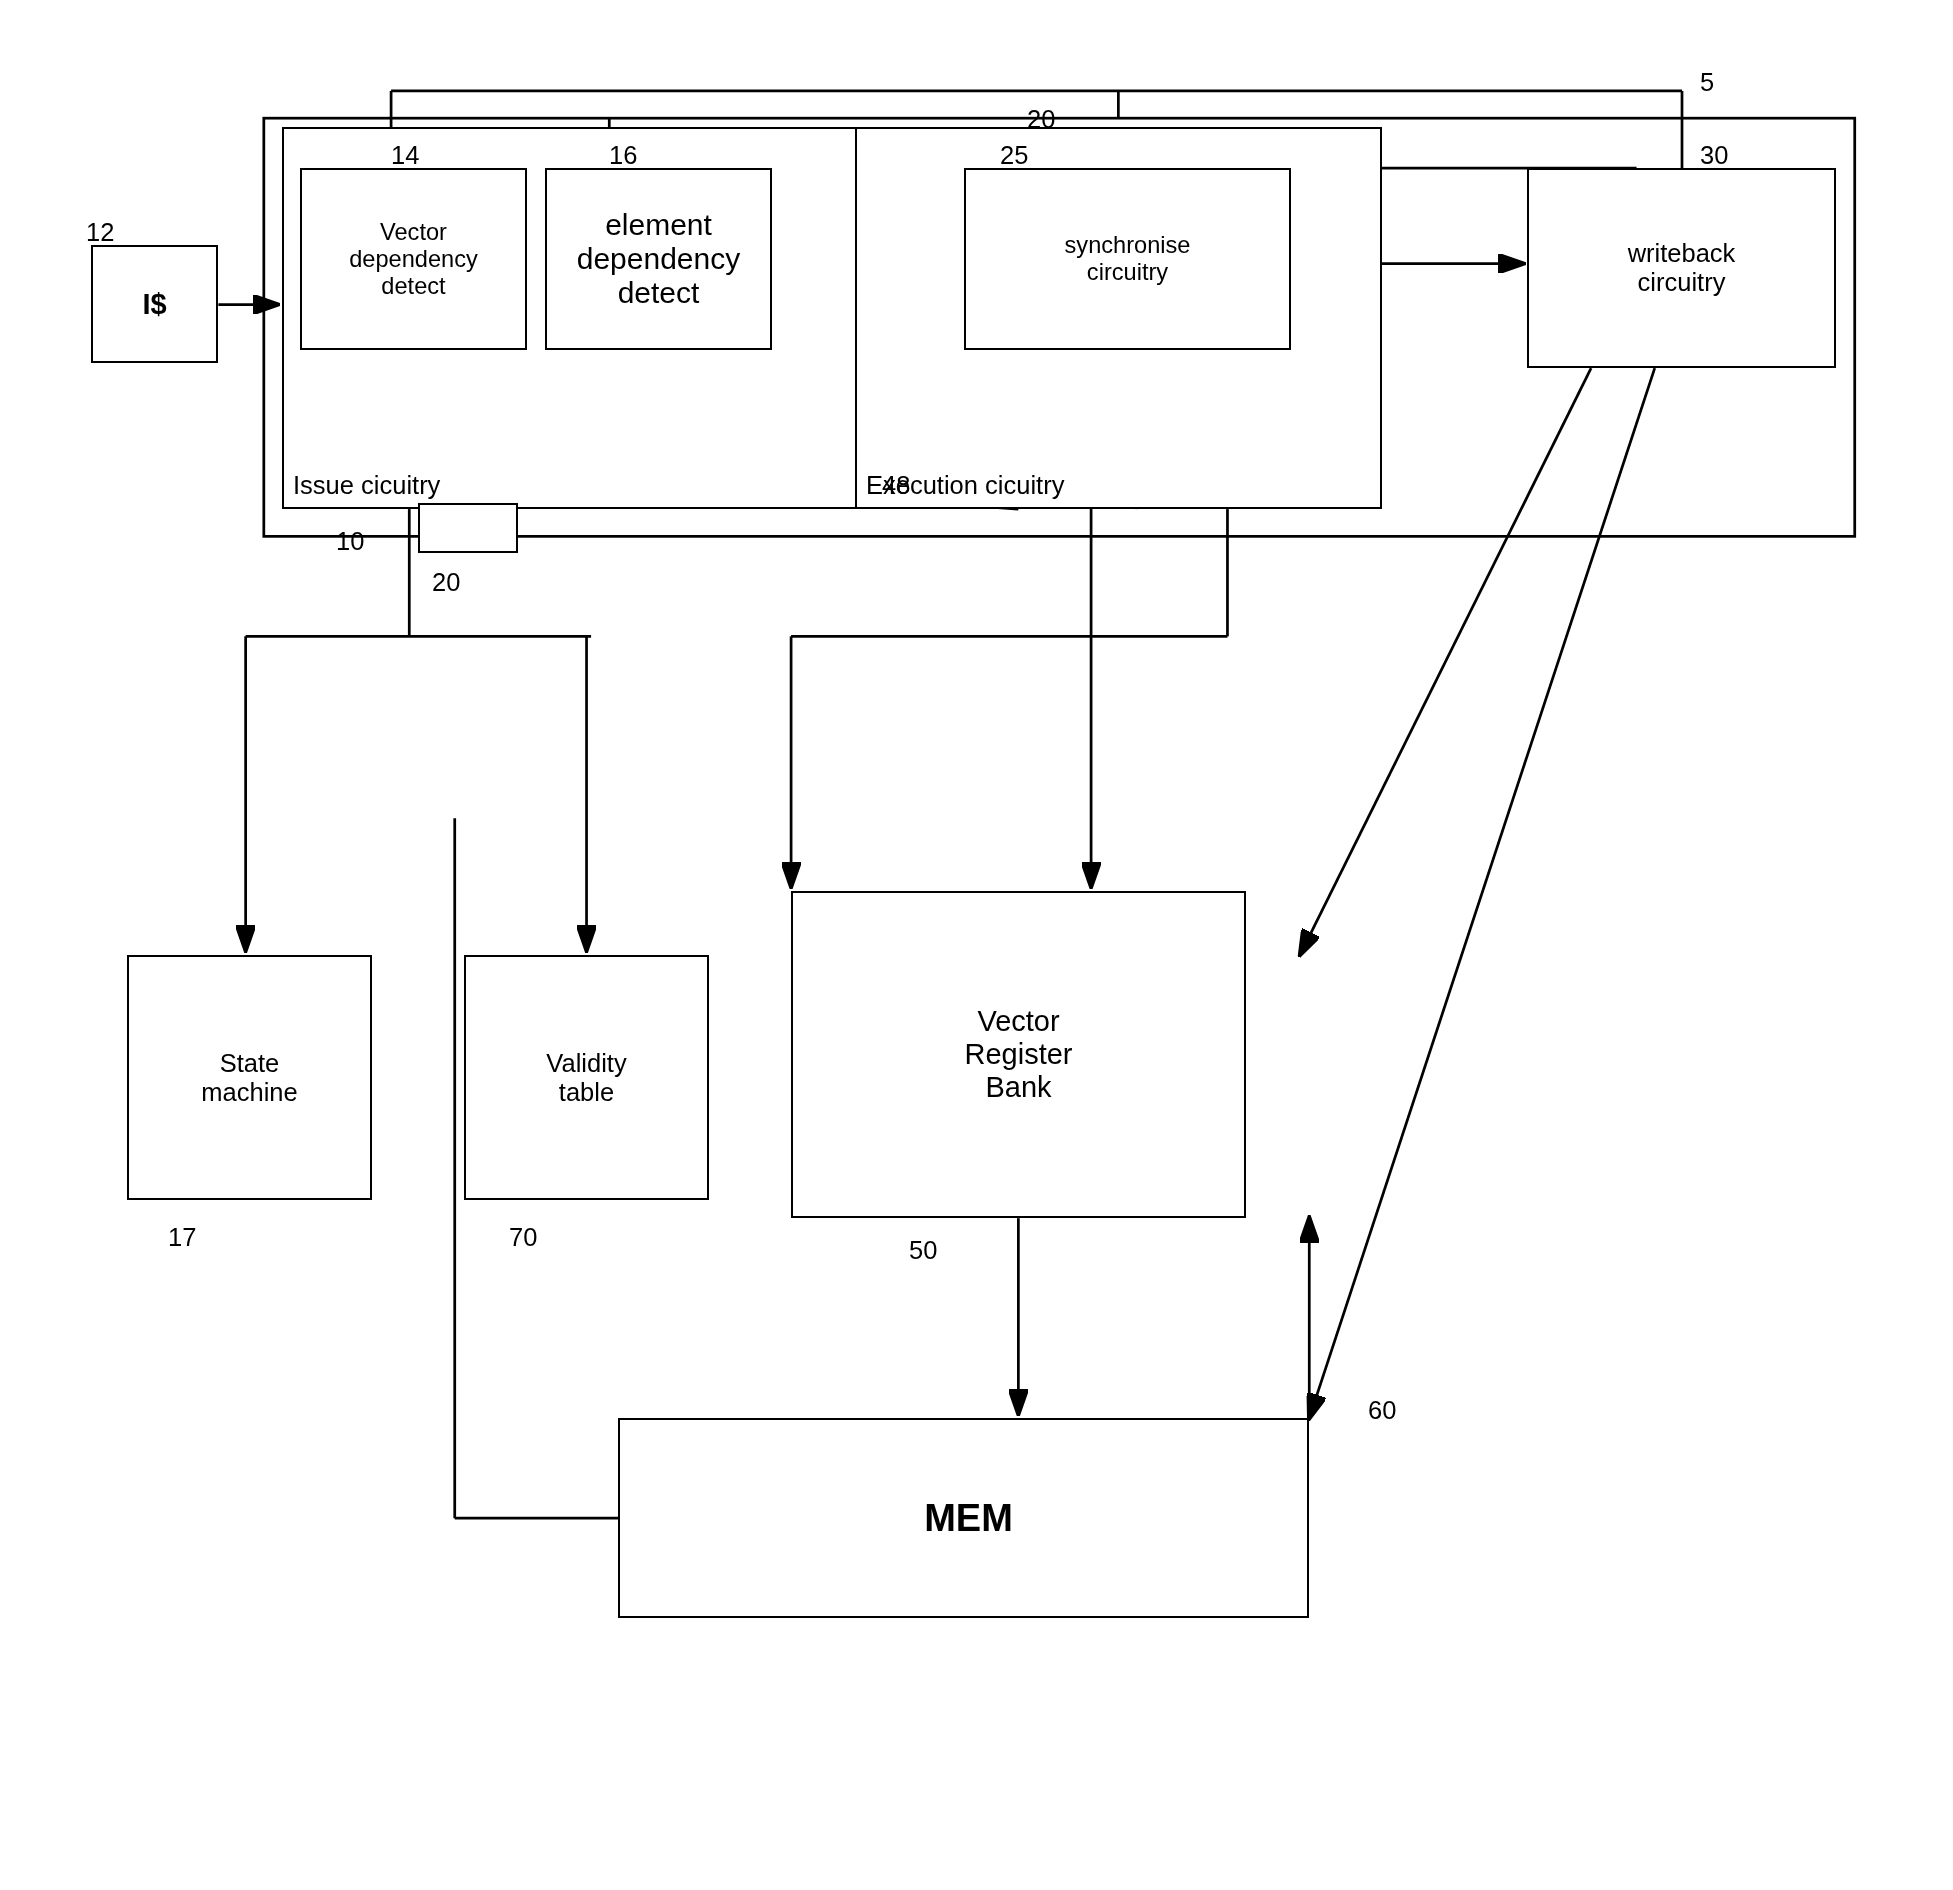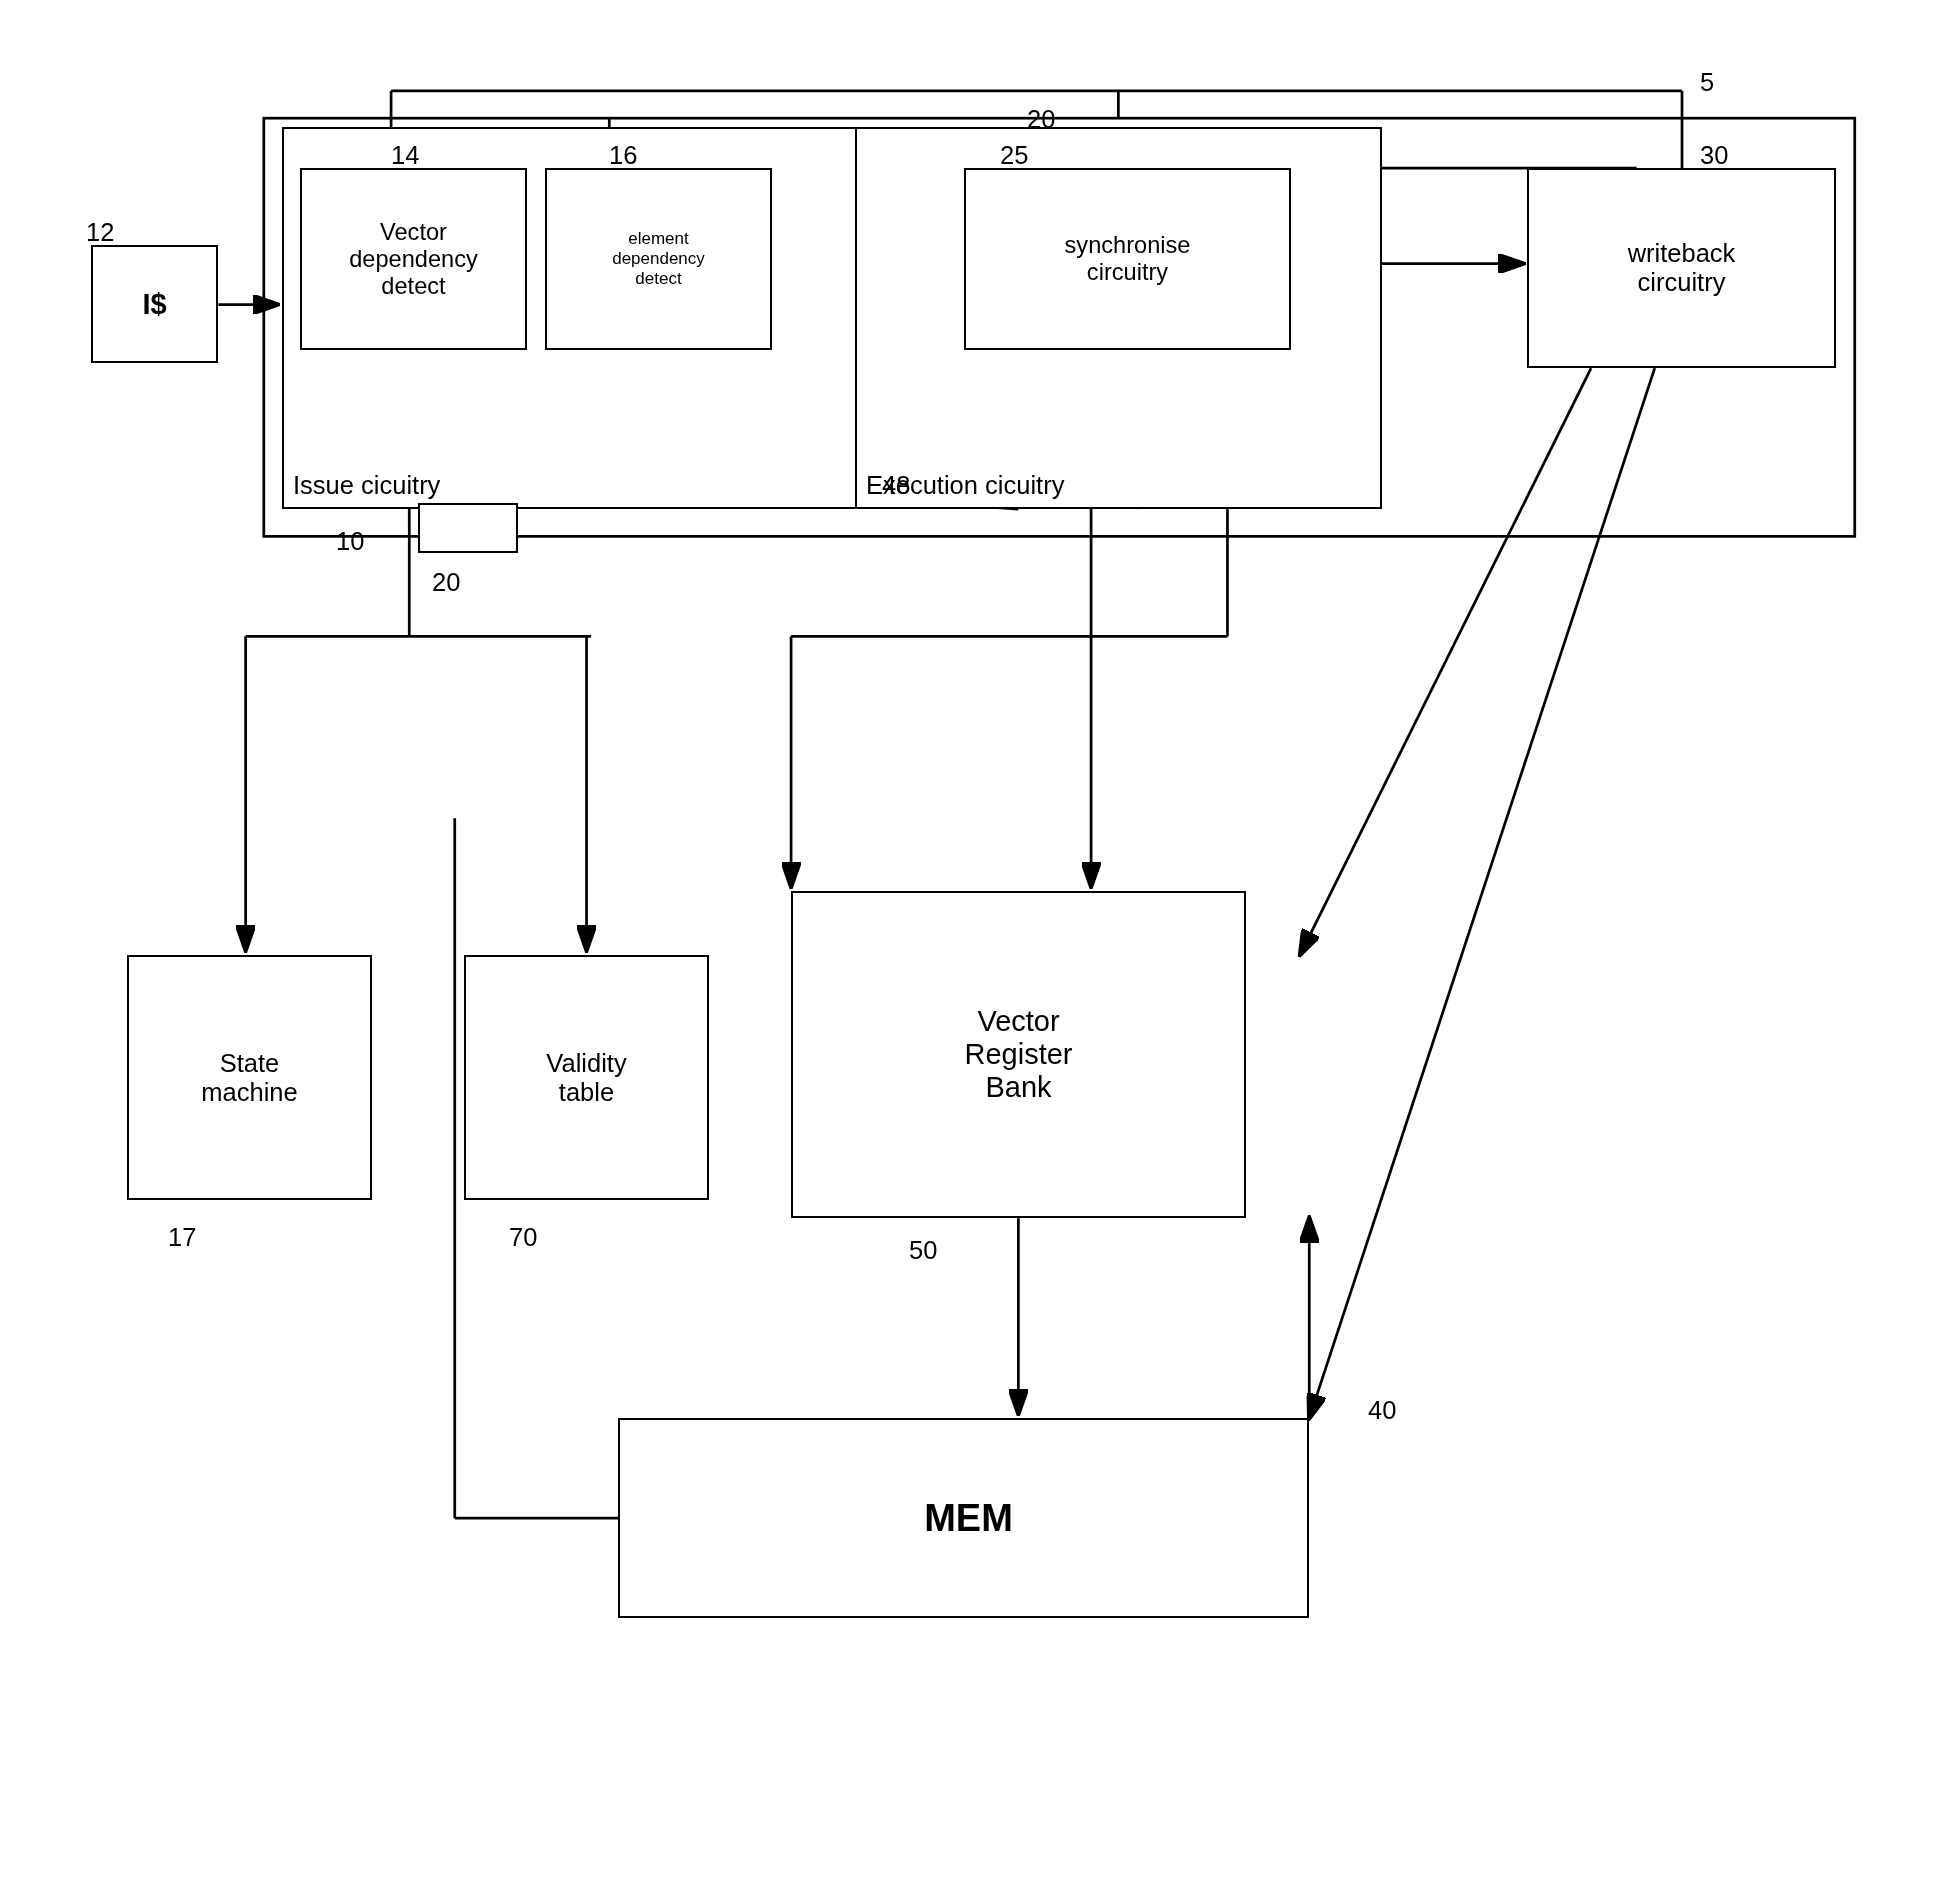--- a/index.html
+++ b/index.html
@@ -134,21 +134,21 @@
   </div>
   <span class="ref-num" style="left:336px; top:527px;">10</span>
 
   <div class="box" style="left:300px; top:168px; width:227px; height:182px; font-size:23.6px; white-space:pre-line;">
     <span>Vector
 dependency
 detect</span>
   </div>
   <span class="ref-num" style="left:391px; top:141px;">14</span>
 
-  <div class="box" style="left:545px; top:168px; width:227px; height:182px; font-size:17px; white-space:pre-line;">
+  <div class="box" style="left:545px; top:168px; width:227px; height:182px; font-size:30px; white-space:pre-line;">
     <span>element
 dependency
 detect</span>
   </div>
   <span class="ref-num" style="left:609px; top:141px;">16</span>
 
   <div class="box" style="left:855px; top:127px; width:527px; height:382px; align-items:flex-end; justify-content:flex-start; padding-left:9px; padding-bottom:7.3px; font-size:25.5px;">
     <span>Execution cicuitry</span>
   </div>
   <span class="ref-num" style="left:1027px; top:105px;">20</span>
@@ -187,16 +187,16 @@
   <div class="box" style="left:791px; top:891px; width:455px; height:327px; font-size:29px; white-space:pre-line;">
     <span>Vector
 Register
 Bank</span>
   </div>
   <span class="ref-num" style="left:909px; top:1236px;">50</span>
 
   <div class="box" style="left:618px; top:1418px; width:691px; height:200px; font-size:38px; font-weight:bold;padding-left:10px;">
     <span>MEM</span>
   </div>
-  <span class="ref-num" style="left:1368px; top:1396px;">40</span>
+  <span class="ref-num" style="left:1368px; top:1396px;">60</span>
 
 </div>
 
 
 </body></html>

